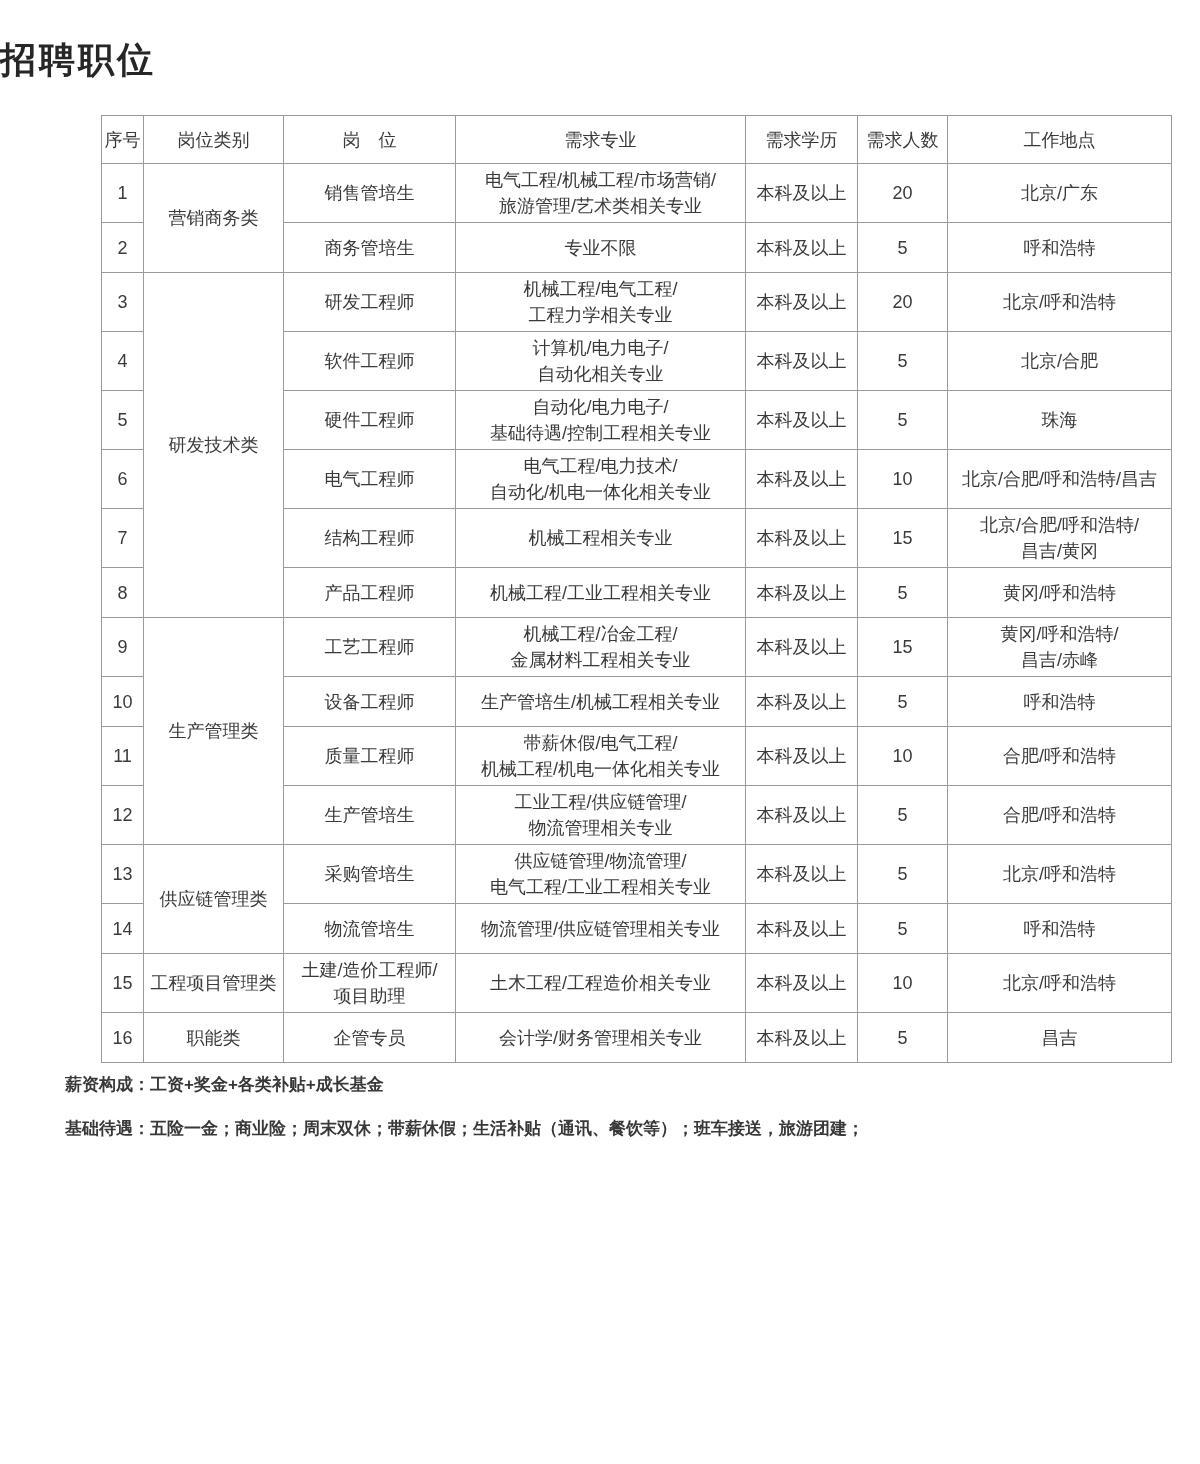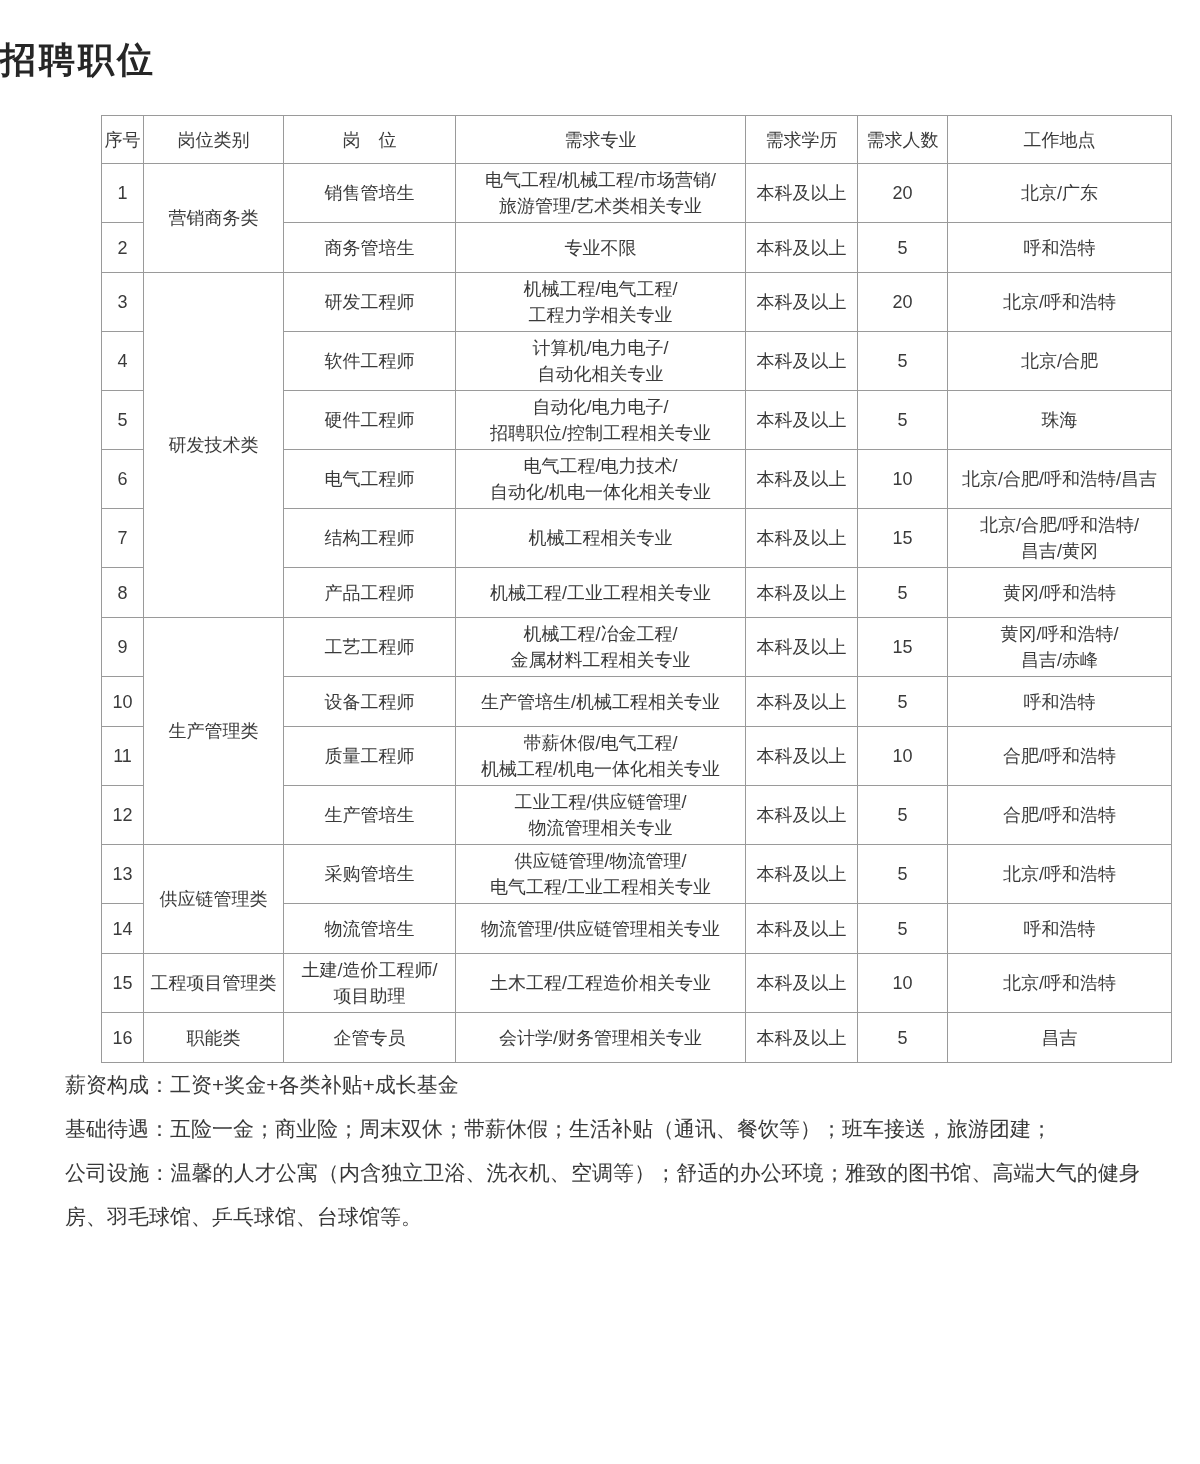--- a/index.html
+++ b/index.html
@@ -55,22 +55,22 @@
     padding: 40px 0 34px 0;
   }
   .section-heading {
     font-size: 26px;
     font-weight: bold;
     color: #333333;
     margin: 0 65px;
     padding: 8px 0 14px 0;
   }
   .benefit-line {
-    font-size: 21px;
-    font-weight: normal;
+    font-size: 17px;
+    font-weight: bold;
     color: #383838;
     line-height: 44px;
     margin: 0 60px 0 65px;
     text-align: justify;
   }
 </style>
 </head>
 <body>
 
 <div class="page">
@@ -162,21 +162,21 @@
             <div>北京/合肥</div>
           </td>
       </tr>
       <tr>
         <td>5</td>
         <td class="two-line">
             <div>硬件工程师</div>
           </td>
         <td class="two-line">
             <div>自动化/电力电子/</div>
-            <div>招聘职位/控制工程相关专业</div>
+            <div>基础待遇/控制工程相关专业</div>
           </td>
         <td>本科及以上</td>
         <td>5</td>
         <td class="two-line">
             <div>珠海</div>
           </td>
       </tr>
       <tr>
         <td>6</td>
         <td class="two-line">
@@ -343,15 +343,14 @@
             <div>昌吉</div>
           </td>
       </tr>
     </tbody>
   </table>
 
 
 
   <p class="benefit-line"><span>薪资构成：</span><span>工资+奖金+各类补贴+成长基金</span></p>
   <p class="benefit-line"><span>基础待遇：</span><span>五险一金；商业险；周末双休；带薪休假；生活补贴（通讯、餐饮等）；班车接送，旅游团建；</span></p>
-  <p class="benefit-line"><span>公司设施：</span><span>温馨的人才公寓（内含独立卫浴、洗衣机、空调等）；舒适的办公环境；雅致的图书馆、高端大气的健身房、羽毛球馆、乒乓球馆、台球馆等。</span></p>
 
 </div>
 
 </body></html>

